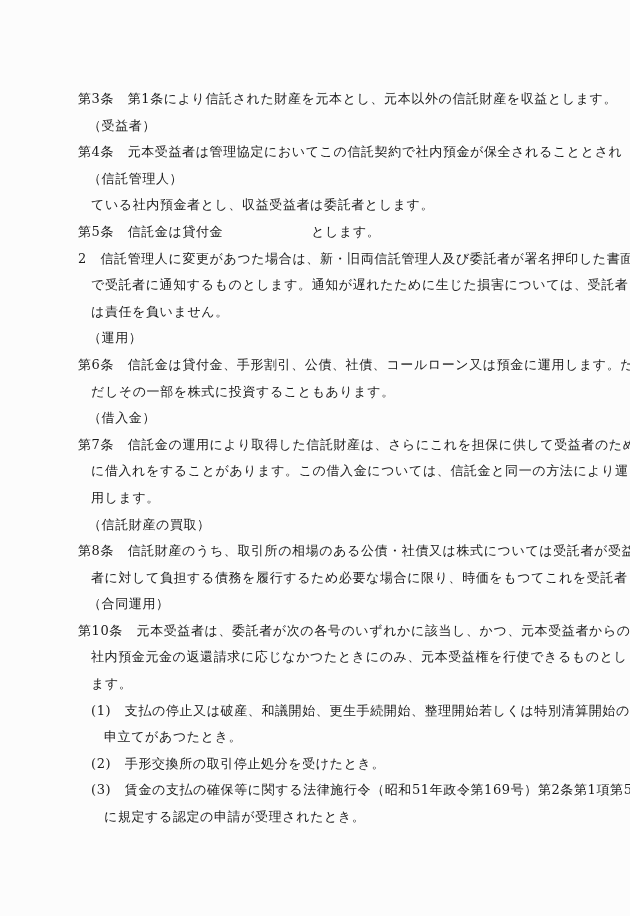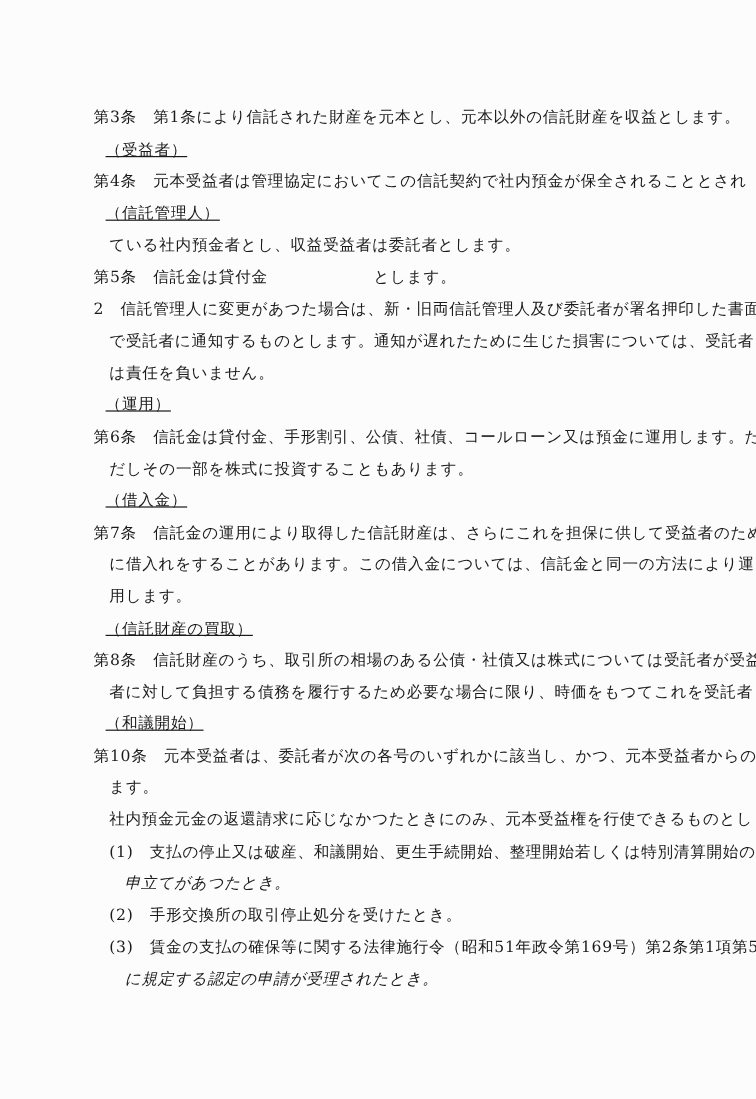--- a/index.html
+++ b/index.html
@@ -22,22 +22,22 @@
       width: 476px;
     }
     .line {
       font-size: 13px;
       line-height: 26.6px;
       height: 26.6px;
       white-space: nowrap;
       letter-spacing: 0.6px;
     }
     .indent1 { padding-left: 13px; }
-    .indent2 { padding-left: 26px; font-style: italic; }
-    .caption { padding-left: 10px; text-decoration: underline; }
+    .indent2 { padding-left: 26px; }
+    .caption { padding-left: 10px; }
     .gap { display: inline-block; width: 88px; }
   </style>
 </head>
 <body>
 
 <div class="page">
   <div class="line">第3条　第1条により信託された財産を元本とし、元本以外の信託財産を収益とします。</div>
   <div class="line caption">（受益者）</div>
   <div class="line">第4条　元本受益者は管理協定においてこの信託契約で社内預金が保全されることとされ</div>
   <div class="line caption">（信託管理人）</div>
@@ -51,22 +51,22 @@
   <div class="line caption">（運用）</div>
   <div class="line">第6条　信託金は貸付金、手形割引、公債、社債、コールローン又は預金に運用します。た</div>
   <div class="line indent1">だしその一部を株式に投資することもあります。</div>
   <div class="line caption">（借入金）</div>
   <div class="line">第7条　信託金の運用により取得した信託財産は、さらにこれを担保に供して受益者のため</div>
   <div class="line indent1">に借入れをすることがあります。この借入金については、信託金と同一の方法により運</div>
   <div class="line indent1">用します。</div>
   <div class="line caption">（信託財産の買取）</div>
   <div class="line">第8条　信託財産のうち、取引所の相場のある公債・社債又は株式については受託者が受益</div>
   <div class="line indent1">者に対して負担する債務を履行するため必要な場合に限り、時価をもつてこれを受託者</div>
-  <div class="line caption">（和議開始）</div>
+  <div class="line caption">（合同運用）</div>
   <div class="line">第10条　元本受益者は、委託者が次の各号のいずれかに該当し、かつ、元本受益者からの</div>
+  <div class="line indent1">社内預金元金の返還請求に応じなかつたときにのみ、元本受益権を行使できるものとし</div>
   <div class="line indent1">ます。</div>
-  <div class="line indent1">社内預金元金の返還請求に応じなかつたときにのみ、元本受益権を行使できるものとし</div>
   <div class="line indent1">(1)　支払の停止又は破産、和議開始、更生手続開始、整理開始若しくは特別清算開始の</div>
   <div class="line indent2">申立てがあつたとき。</div>
   <div class="line indent1">(2)　手形交換所の取引停止処分を受けたとき。</div>
   <div class="line indent1">(3)　賃金の支払の確保等に関する法律施行令（昭和51年政令第169号）第2条第1項第5号</div>
   <div class="line indent2">に規定する認定の申請が受理されたとき。</div>
 </div>
 
 </body></html>

